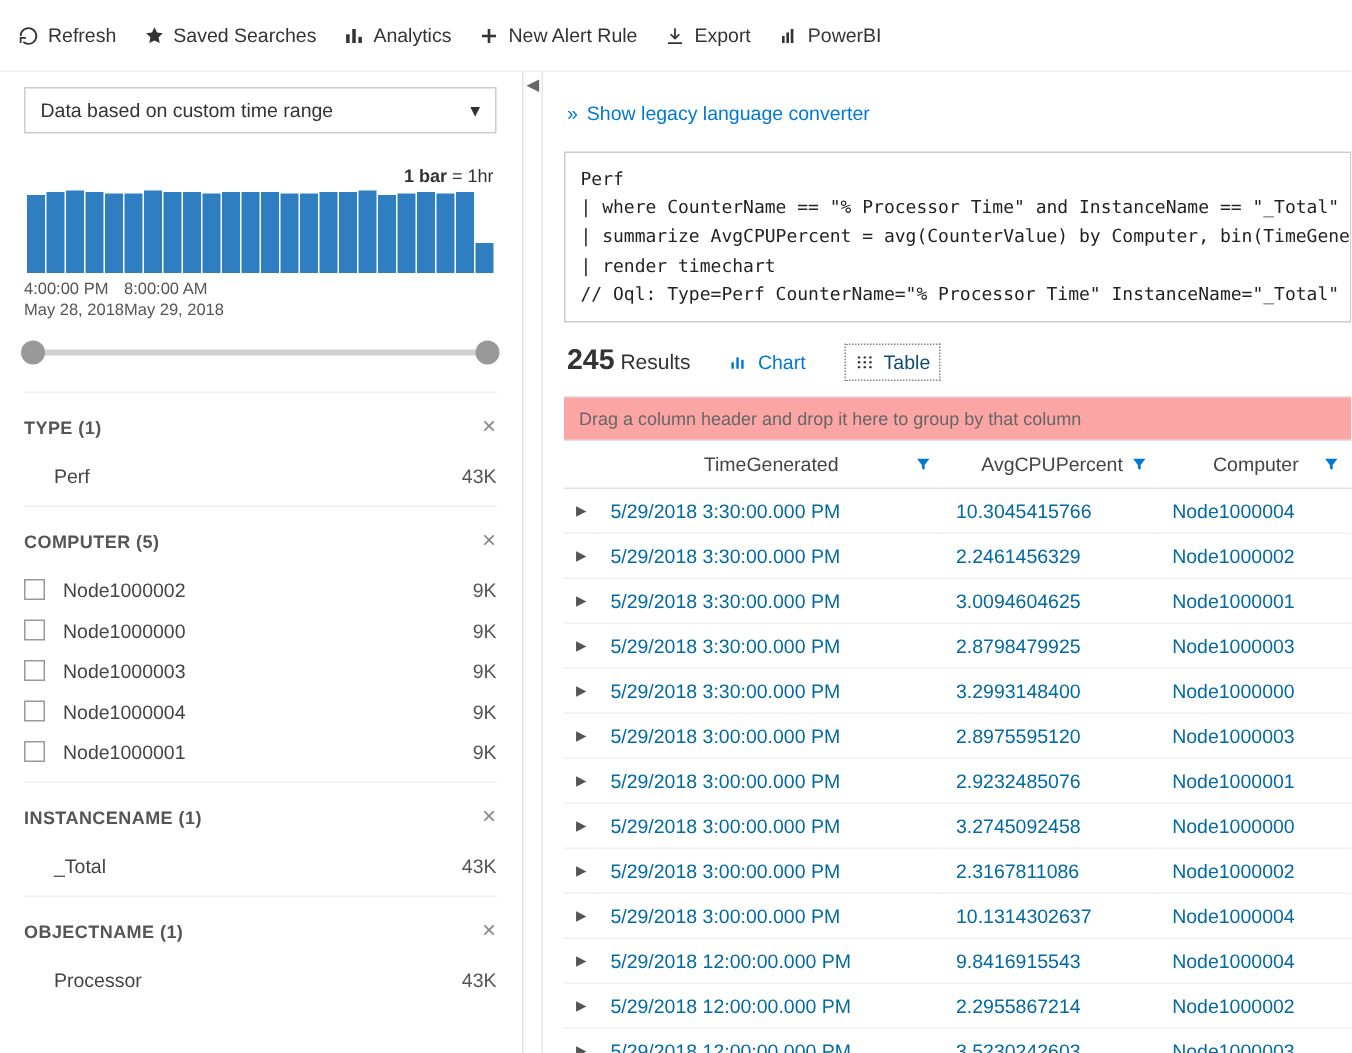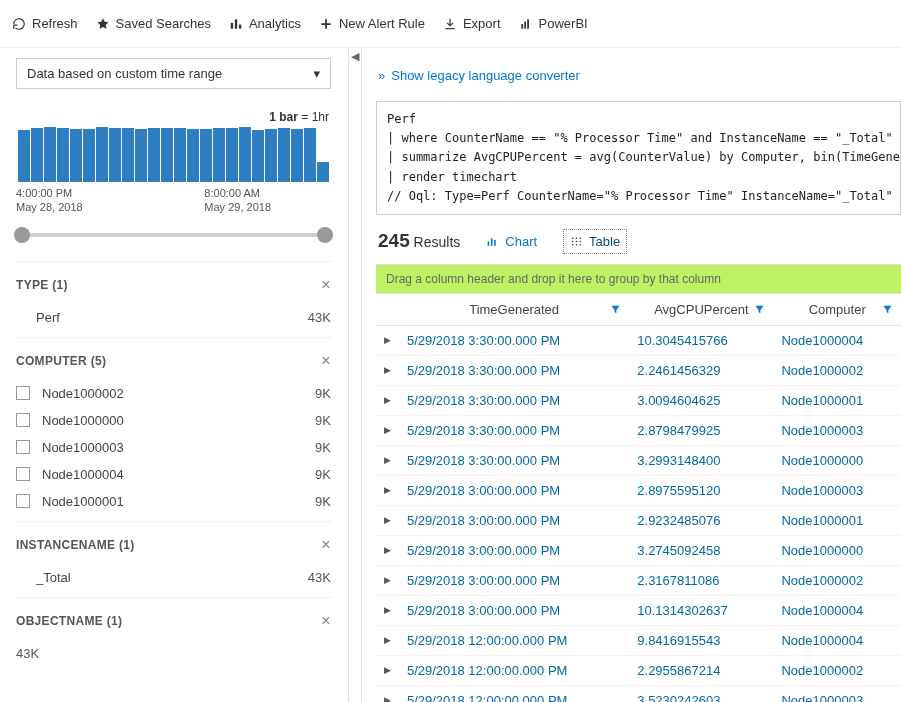--- a/index.html
+++ b/index.html
@@ -9,40 +9,40 @@
     .toolbar-item svg {width: 14px; height: 14px;}
     .main {display: flex; height: calc(702px - 32px);}
     .left-panel {width: 348px; border-right: 1px solid transparent; padding: 10px 16px 10px 16px; overflow-y: auto; position: relative;}
     .divider-col {width: 14px; background: #fff; border-left: 1px solid #e5e5e5; border-right: 1px solid #e5e5e5; position: relative;}
     .right-panel {flex: 1; padding: 14px 0 0 14px; overflow-y: auto; font-size: 13px;}
     .dropdown {width: 100%; border: 1px solid #ccc; padding: 7px 10px; font-size: 13px; display: flex; justify-content: space-between; align-items: center; margin-bottom: 14px; background:#fff;}
     .barinfo {text-align: right; font-size: 12px; margin-bottom: 2px; padding-right:2px;margin-top:21px;}
     .barinfo b{font-weight:600;}
     .barchart {height: 56px; display: flex; align-items: flex-end; gap: 1px; padding: 0 2px;}
     .bar {flex: 1; background: #2f7ec1;}
-    .axis-labels {display: flex; justify-content: space-between; font-size: 11px; margin-top: 4px; color:#555;}
+    .axis-labels {display: flex; font-size: 11px; margin-top: 4px; color:#555;}
     .axis-labels div{line-height:1.3;}
     .slider-track {position:relative; height:4px; background:#d0d0d0; border-radius:2px; margin:18px 6px 24px 6px;}
     .slider-thumb{position:absolute; top:-6px; width:16px; height:16px; border-radius:50%; background:#999; cursor:pointer;}
     .facet {border-top:1px solid #eee; padding-top:14px; margin-top:6px;}
     .facet-header{display:flex; justify-content:space-between; align-items:center; font-size:12px; font-weight:600; color:#555; letter-spacing:.3px; margin-bottom:10px;}
     .facet-close {color:#888; font-size:16px; cursor:pointer; font-weight:400;}
     .facet-row{display:flex; align-items:center; padding:6px 0; font-size:13px; color:#444;}
     .facet-row .cb{width:14px; height:14px; border:1px solid #999; margin-right:12px;}
     .facet-row .lbl{flex:1; padding-left:20px;}
     .facet-row.withcb .lbl{padding-left:0;}
     .facet-row .cnt{color:#555; font-size:13px;}
     .legacy-link{display:flex; align-items:center; gap:6px; color:#0078d4; font-size:13px; cursor:pointer; margin:6px 0 18px 2px;}
     .query-box{border:1px solid #ccc; padding:8px 10px; font-family: Consolas,monospace; font-size:12px; line-height:1.6; color:#222; white-space:nowrap; overflow:hidden; margin-right:0;}
     .results-bar{display:flex; align-items:center; gap:20px; padding:14px 0 10px 2px;}
     .results-count{font-size:14px;}
     .results-count b{font-size:19px; font-weight:600;}
     .viewbtn{display:flex; align-items:center; gap:6px; font-size:13px; color:#0078d4; cursor:pointer; padding:4px 6px;}
     .viewbtn.active{border:1px dotted #888; color:#0c4a6e;}
-    .group-hint{background:#bef264; border-top:1px solid #e1e1e1; border-bottom:1px solid #e1e1e1; padding:7px 10px; font-size:12px; color:#666;}
+    .group-hint{background:#fca5a5; border-top:1px solid #e1e1e1; border-bottom:1px solid #e1e1e1; padding:7px 10px; font-size:12px; color:#666;}
     table.grid{width:100%; border-collapse:collapse; font-size:13px;}
     table.grid th{text-align:center; font-weight:400; color:#444; padding:8px 8px; border-bottom:1px solid #e1e1e1; position:relative;}
     table.grid th .filter-ic{position:absolute; right:8px; top:9px; color:#0078d4; cursor:pointer;}
     table.grid td{padding:7px 8px; border-bottom:1px solid #f0f0f0; color:#0369a1; white-space:nowrap;}
     .row-exp{width:18px; text-align:center;}
     .scrolly{position:relative; max-height:420px; overflow-y:auto;}
   </style>
 </head>
 <body>
 
@@ -187,20 +187,21 @@
             <span class="lbl">_Total</span>
             <span class="cnt">43K</span>
           </div>
         </div>
         <div class="facet">
           <div class="facet-header">
             <span>OBJECTNAME  (1)</span>
             <span class="facet-close">×</span>
           </div>
           <div class="facet-row">
+            <span class="lbl">Processor</span>
             <span class="cnt">43K</span>
           </div>
         </div>
       </div>
   </div>
 
   <div class="divider-col">
     <span style="position:absolute;top:2px;left:2px;font-size:11px;color:#666;">◀</span>
   </div>
 

